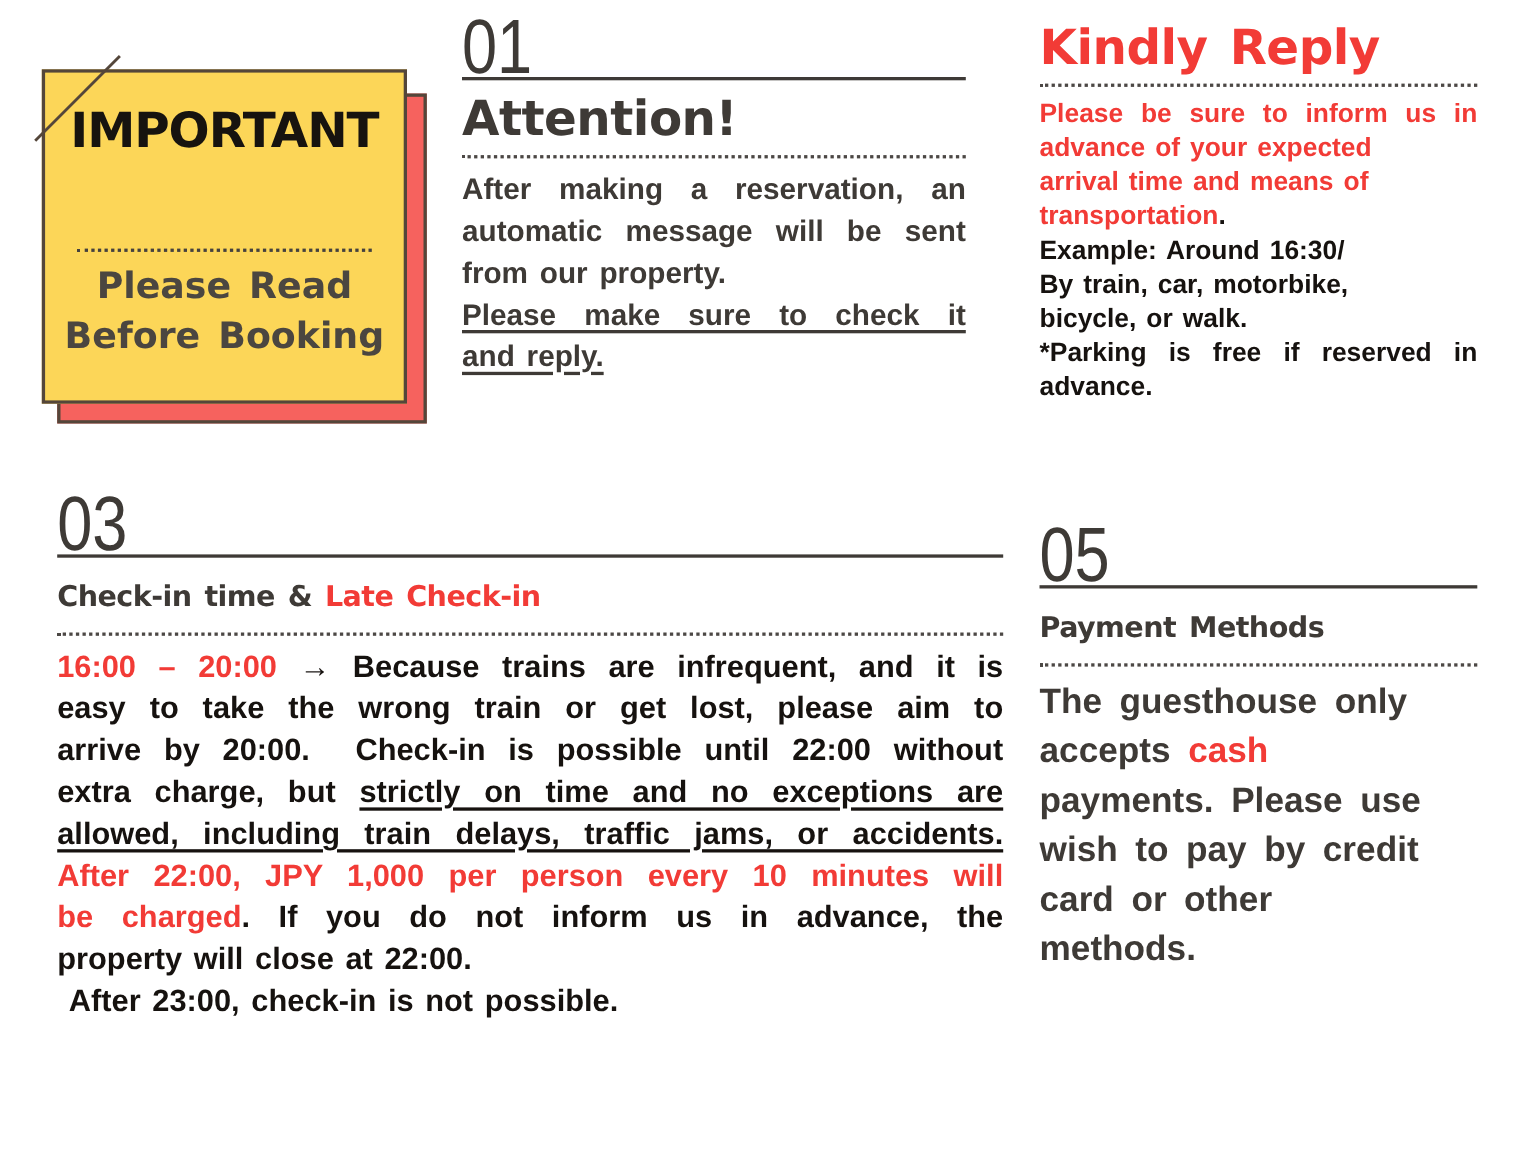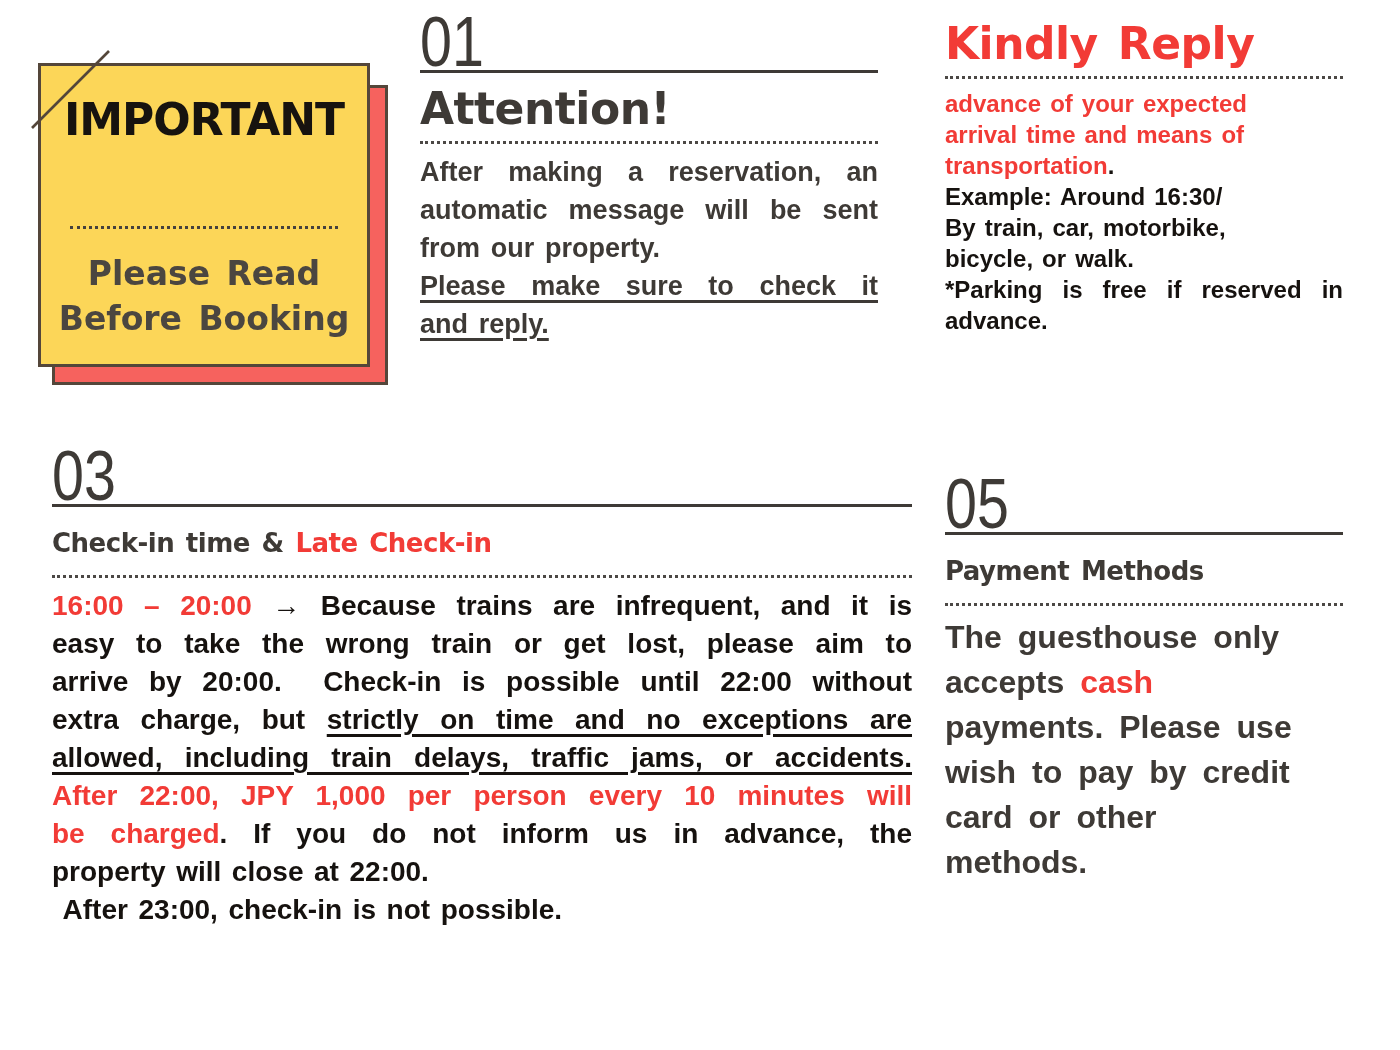--- a/index.html
+++ b/index.html
@@ -23,21 +23,21 @@
   .note-slash line{stroke:var(--note_border,#54463a);stroke-width:2.6;}
   .note-title{
     margin-top:28px;font-family:"DejaVu Sans",sans-serif;font-weight:bold;
     font-size:44px;line-height:52px;letter-spacing:-1px;color:#17130f;
   }
   .note-dotted{margin:80px auto 0 auto;width:268px;border-bottom:3px dotted #45413d;height:0;}
   .note-sub{
     font-family:"DejaVu Sans",sans-serif;font-weight:bold;font-size:33px;line-height:45px;
     color:#4b4640;word-spacing:0.15em;
   }
-  .note-sub.first{margin-top:22px;}
+  .note-sub.first{margin-top:8px;}
 
   
   .sec{position:absolute;}
   #sec01{left:420px;top:8px;width:458px;}
   #sec02{left:945px;top:8px;width:398px;}
   #sec03{left:52px;top:442px;width:860px;}
   #sec05{left:945px;top:470px;width:398px;}
 
   .num{
     height:62px;border-bottom:3px solid var(--dark,#3e3a36);
@@ -98,20 +98,21 @@
       <div class="ln"><span>from our property.</span></div>
       <div class="ln j"><span class="u">Please make sure to check it</span></div>
       <div class="ln"><span class="u">and reply.</span></div>
     </div>
   </section>
 
   <section class="sec" id="sec02">
     <h2 class="title red">Kindly Reply</h2>
     <div class="dotted"></div>
     <div class="para p02">
+      <div class="ln j red"><span>Please be sure to inform us in</span></div>
       <div class="ln red"><span>advance of your expected</span></div>
       <div class="ln red"><span>arrival time and means of</span></div>
       <div class="ln"><span class="red">transportation</span><span>.</span></div>
       <div class="ln"><span>Example: Around 16:30/</span></div>
       <div class="ln"><span>By train, car, motorbike,</span></div>
       <div class="ln"><span>bicycle, or walk.</span></div>
       <div class="ln j"><span>*Parking is free if reserved in</span></div>
       <div class="ln"><span>advance.</span></div>
     </div>
   </section>

